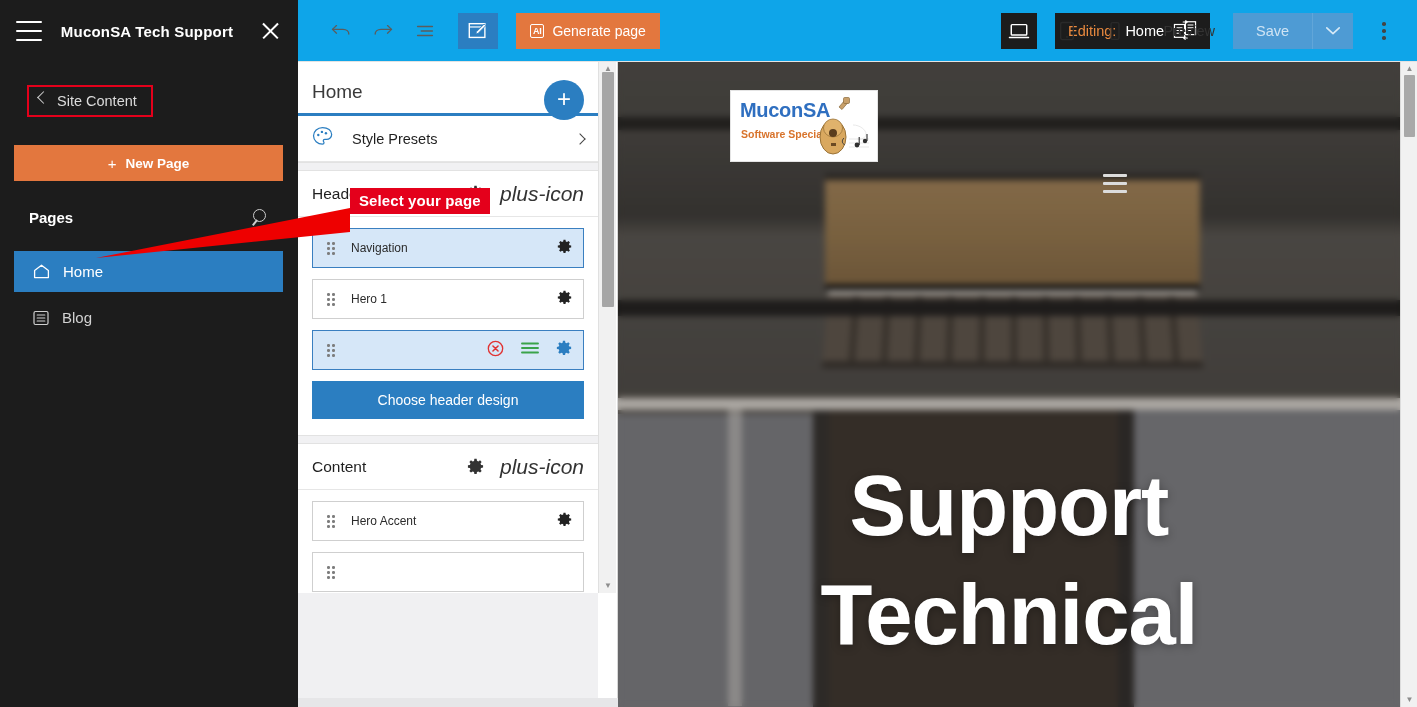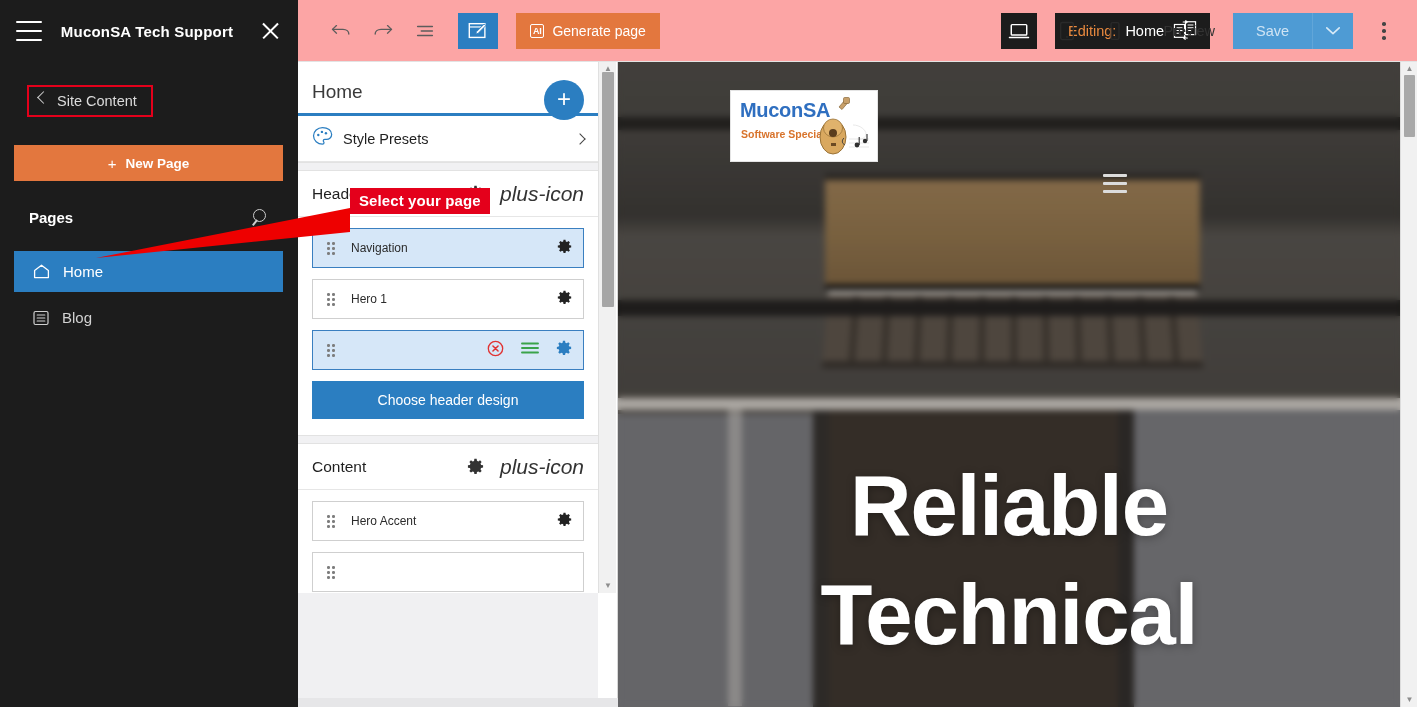--- a/index.html
+++ b/index.html
@@ -81,21 +81,21 @@
 
   .editing-hdr { padding:16px 18px 10px 14px; position:relative; border-bottom:3px solid #2b7ec1;}
   .editing-hdr .sm { font-size:13.5px; font-weight:bold; color:#1b1b1b; }
   .editing-hdr .lg { font-size:19px; color:#3a3a3a; margin-top:3px; }
   .add-fab {
     position:absolute; right:14px; top:18px; width:40px; height:40px; border-radius:50%;
     background:#2b7ec1; color:#fff; font-size:24px; line-height:38px; text-align:center; cursor:pointer; font-weight:300;
   }
 
   .row-presets {
-    height:46px; display:flex; align-items:center; padding:0 14px 0 14px; gap:10px;
+    height:46px; display:flex; align-items:center; padding:0 14px 0 14px; gap:19px;
     border-bottom:1px solid #e6e6e6; cursor:pointer; background:#fff;
   }
   .row-presets .lbl { flex:1; font-size:14.5px; color:#1f1f1f; }
   .chev-right { width:8px; height:8px; border-top:1.6px solid #444; border-right:1.6px solid #444; transform:rotate(45deg); }
 
   .sec-gap { height:9px; background:#f1f1f3; border-bottom:1px solid #e2e2e2; border-top:1px solid #e2e2e2;}
 
   .sec-hdr {
     height:46px; display:flex; align-items:center; padding:0 14px;
     border-bottom:1px solid #e6e6e6; background:#fff;
@@ -124,21 +124,21 @@
 
   
   .pscroll { position:absolute; left:300px; top:62px; width:18px; height:531px; background:#f1f1f1; border-left:1px solid #e0e0e0;}
   .pscroll .thumb { position:absolute; left:3px; top:10px; width:12px; height:235px; background:#a6a6a6; border-radius:1px; cursor:pointer;}
   .pscroll .ar { position:absolute; left:0; width:18px; height:14px; color:#8d8d8d; font-size:8px; text-align:center; line-height:14px;}
   .pscroll .ar.up { top:0; } .pscroll .ar.dn { bottom:0; }
 
   
   .toolbar {
     position:absolute; left:298px; top:0; width:1119px; height:62px;
-    background:#fca5a5; border-bottom:1px solid #e3e3e3;
+    background:#0ea5e9; border-bottom:1px solid #e3e3e3;
     display:flex; align-items:center;
   }
   .tb-left { display:flex; align-items:center; gap:8px; padding-left:26px; }
   .tb-icbtn { width:34px; height:34px; display:flex; align-items:center; justify-content:center; cursor:pointer; color:#5c5c5c;}
   .tb-blue {
     width:40px; height:36px; background:#2b7ec1; display:flex; align-items:center; justify-content:center;
     cursor:pointer; margin-left:8px;
   }
   .tb-orange {
     height:36px; background:#e3773e; color:#fff; border:none; font-family:inherit;
@@ -581,21 +581,21 @@
       </span>
     </div>
 
     <div class="prev-burger">
         <i></i>
         <i></i>
         <i></i>
       </div>
 
     <div class="hero-h1">
-      <div>Reliable</div>
+      <div>Support</div>
       <div>Technical</div>
     </div>
   </div>
 
   <div class="rscroll">
     <div class="ar up">▲</div>
     <div class="thumb"></div>
     <div class="ar dn">▼</div>
   </div>
 

